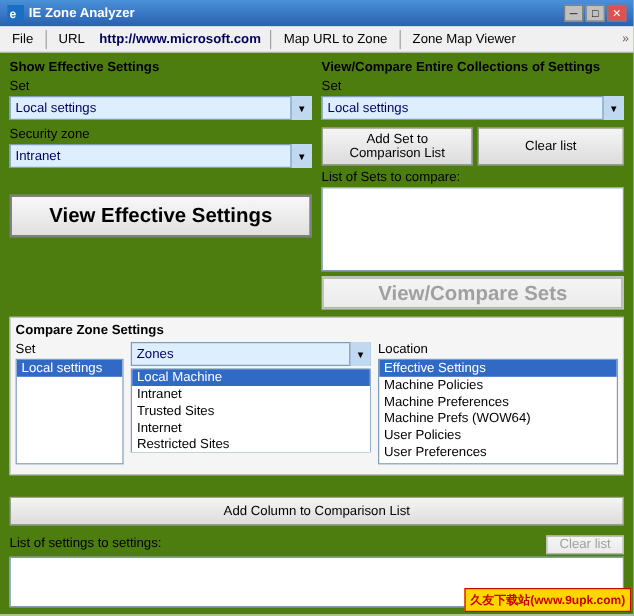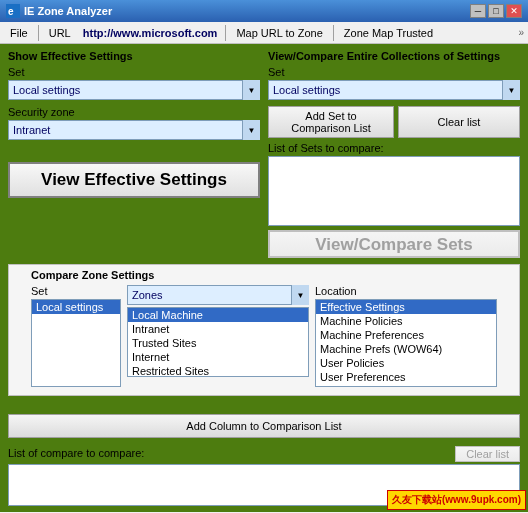--- a/index.html
+++ b/index.html
@@ -218,21 +218,21 @@
       border: 2px solid #c0c0c0;
       background: linear-gradient(to bottom, #f5f5f5, #ebebeb);
       cursor: default;
       font-size: 17px;
       font-weight: bold;
     }
 
     
     .compare-section {
       border: 1px solid #c0c0c0;
-      padding: 4px 22px;
+      padding: 4px 4px;
       margin-bottom: 6px;
       background: #f5f5f5;
     }
     .compare-title {
       font-size: 11px;
       font-weight: bold;
       margin-bottom: 4px;
     }
     .compare-row {
       display: flex;
@@ -346,21 +346,21 @@
 </div>
 
 <div class="menu-bar">
   <div class="menu-item">File</div>
   <div class="menu-divider"></div>
   <span class="menu-item" style="font-weight:normal;color:#000;">URL</span>
   <span class="menu-url">http://www.microsoft.com</span>
   <div class="menu-divider"></div>
   <div class="menu-item">Map URL to Zone</div>
   <div class="menu-divider"></div>
-  <div class="menu-item">Zone Map Trusted</div>
+  <div class="menu-item">Zone Map Viewer</div>
   <span class="scroll-hint">»</span>
 </div>
 
 <div class="main-content" style="position:relative;">
 
   
   <div class="top-row">
 
     <div class="section-left">
       <div class="section-title">Show Effective Settings</div>
@@ -444,21 +444,21 @@
       </div>
     </div>
   </div>
 
   
   <button class="btn-add-col">Add Column to Comparison List</button>
 
   
   <div class="bottom-section">
     <div class="bottom-row">
-      <span class="field-label">List of compare to compare:</span>
+      <span class="field-label">List of settings to settings:</span>
       <button class="btn btn-disabled" style="padding:1px 10px; font-size:11px; color:#a0a0a0; cursor:default;">Clear list</button>
     </div>
     <div class="bottom-listbox"></div>
   </div>
 
   
   <div class="watermark">久友下载站(www.9upk.com)</div>
 </div>
 
 </body></html>

